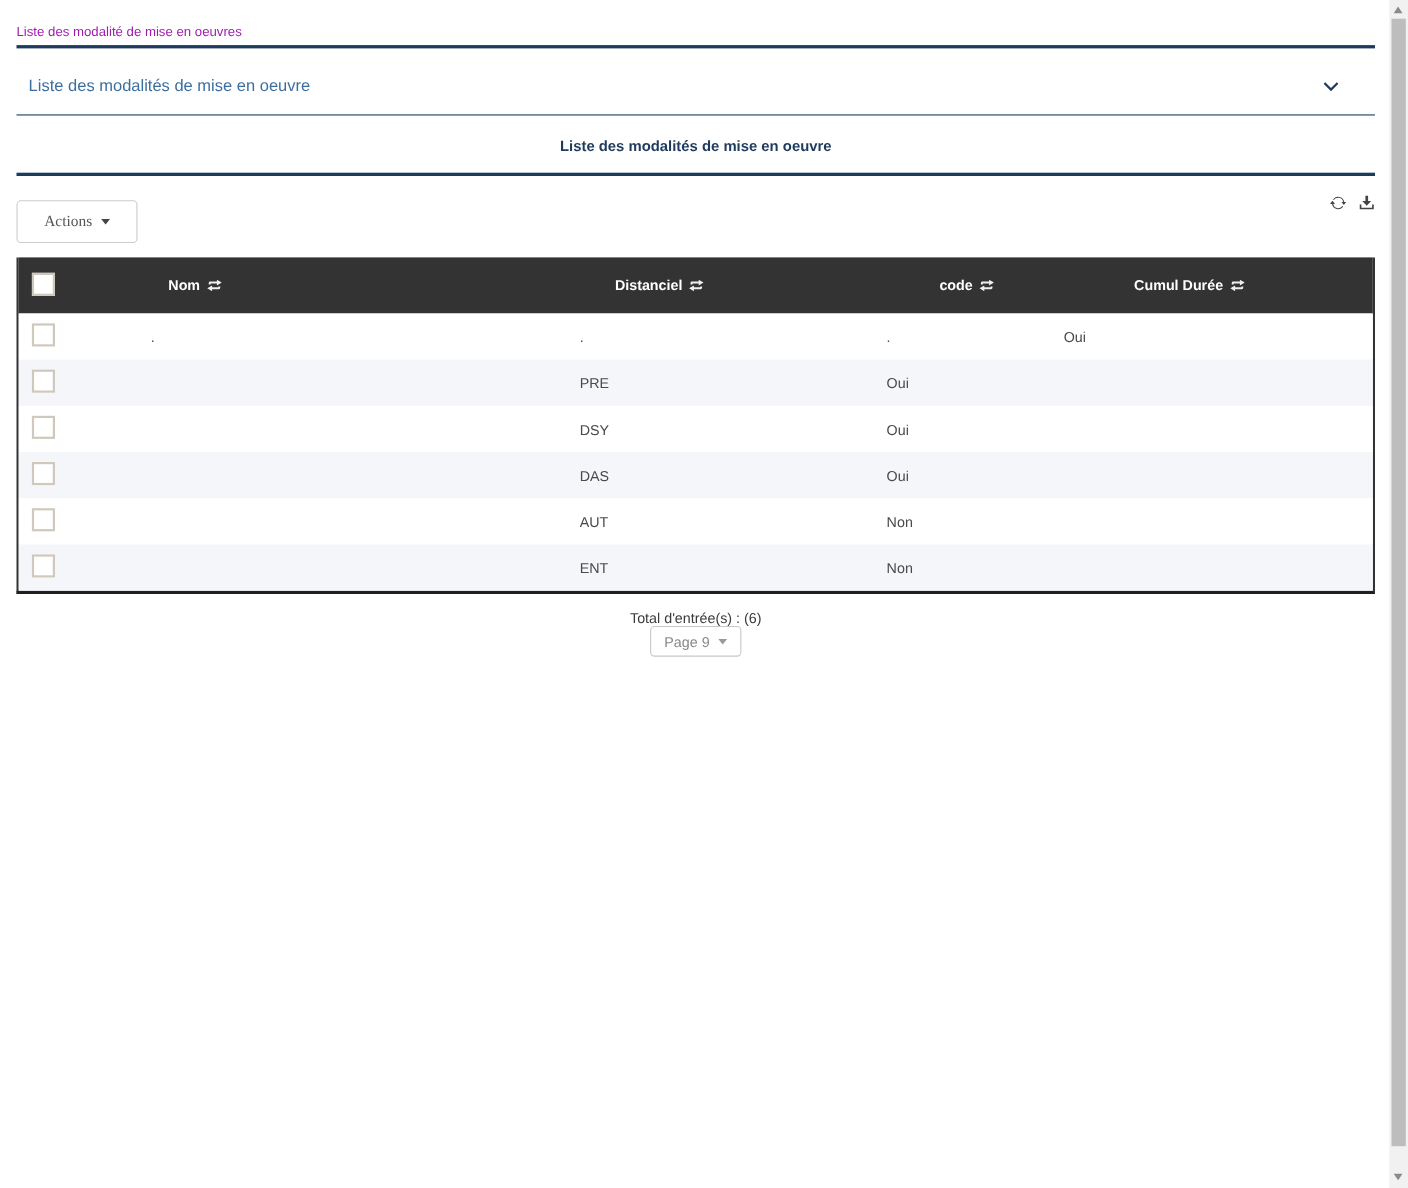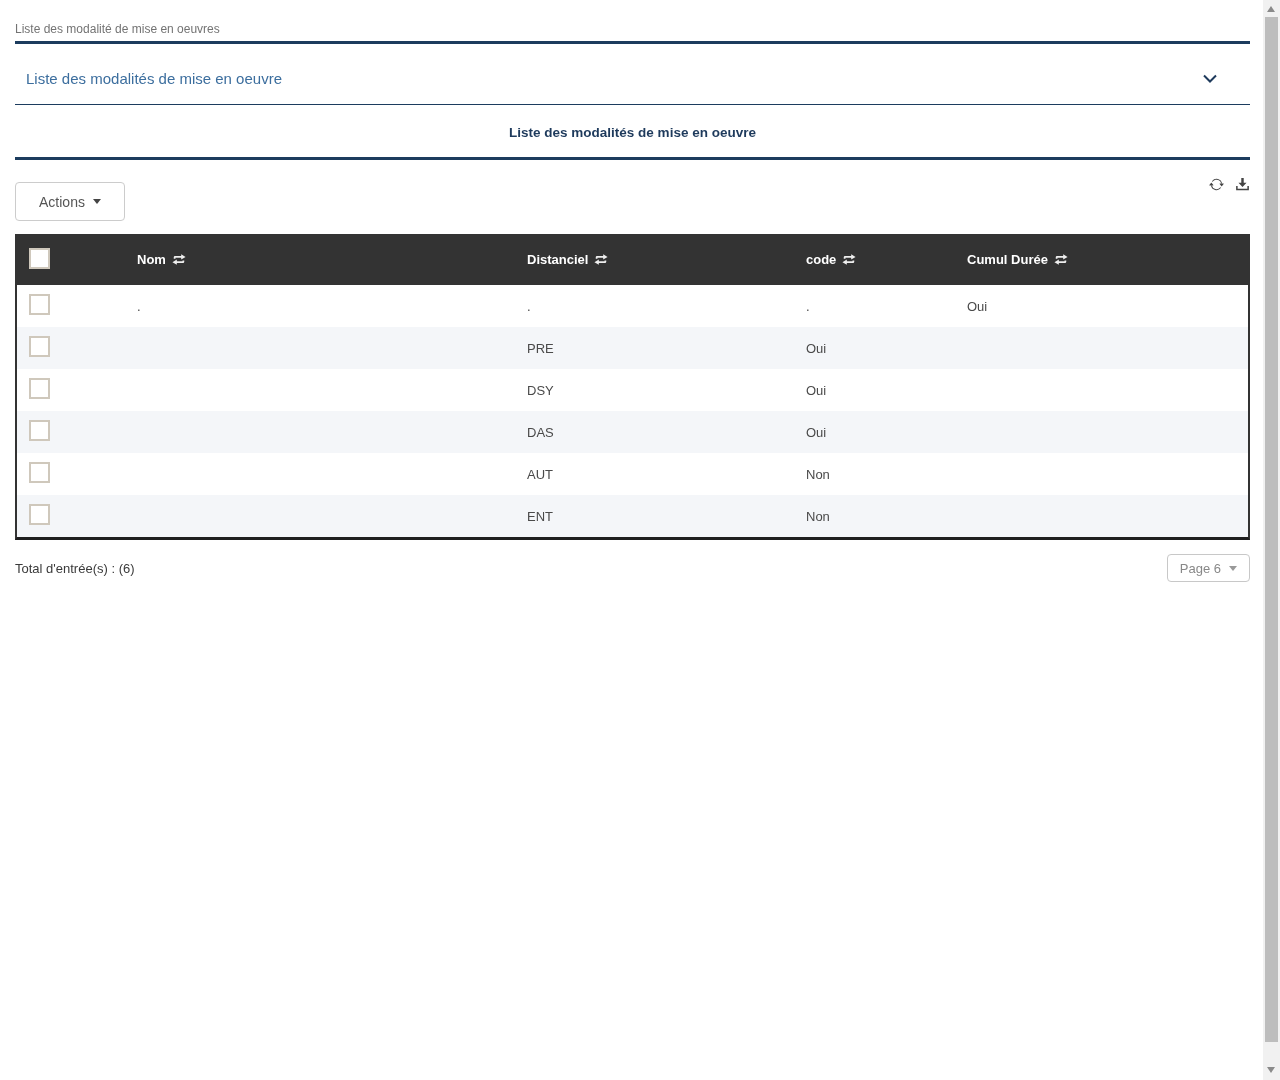--- a/index.html
+++ b/index.html
@@ -11,21 +11,21 @@
     overflow: hidden;
     color: #3a3a3a;
   }
   .content { position: absolute; left: 15px; top: 0; width: 1235px; }
 
   
   .breadcrumb-bar {
     padding: 22px 0 5px 0;
     border-bottom: 3px solid #1c3c5e;
     font-size: 12px;
-    color: #737373;
+    color: #a21caf;
   }
 
   
   .panel-header {
     display: flex; justify-content: space-between; align-items: center;
     padding: 26px 33px 17px 11px;
     border-bottom: 1px solid #1c3c5e;
     cursor: pointer;
   }
   .panel-header .title { font-size: 15px; color: #3c6e9e; }
@@ -40,47 +40,47 @@
     padding: 20px 0 17px 0;
     border-bottom: 3px solid #1c3c5e;
   }
 
   
   .toolbar { position: relative; margin-top: 22px; height: 39px; }
   .actions-btn {
     height: 39px; min-width: 110px;
     background: #fff;
     border: 1px solid #cccccc; border-radius: 4px;
-    font-family: Liberation Sans, sans-serif;
+    font-family: Liberation Serif, serif;
     font-size: 14px; color: #555;
     display: inline-flex; align-items: center; justify-content: center; gap: 8px;
     padding: 0 4px; cursor: pointer;
   }
   .caret { width: 0; height: 0; border-left: 4px solid transparent;
     border-right: 4px solid transparent; border-top: 5px solid #444; display: inline-block; }
   .top-icons { position: absolute; right: 0; top: -5px; display: flex; gap: 11px; }
   .icon-btn { background: none; border: none; padding: 0; color: #444; cursor: pointer; line-height: 0; }
 
   
   .data-table { margin-top: 13px; border-left: 2px solid #333; border-right: 2px solid #333; border-bottom: 3px solid #1f1f1f; }
   .t-row { display: grid; grid-template-columns: 105px 390px 279px 161px 1fr; align-items: center; }
-  .t-head { background: #333333; color: #ffffff; height: 51px; font-weight: bold; font-size: 13px; }
+  .t-head { background: #333333; color: #ffffff; height: 51px; font-weight: bold; font-size: 13px; gap: 16px; }
   .t-head .cell { display: flex; align-items: center; gap: 6px; cursor: pointer; }
   .t-body .t-row { height: 42px; font-size: 13px; color: #4a4a4a; background: #ffffff; }
   .t-body .t-row:nth-child(even) { background: #f4f6f9; }
   .cell { padding-left: 15px; }
   .cb-cell { padding-left: 12px; }
   .checkbox {
     width: 21px; height: 21px; background: #ffffff;
     border: 2px solid #cfc8bc; display: inline-block; cursor: pointer;
   }
   .sort-svg { opacity: 0.92; }
 
   
-  .table-footer { margin-top: 14px; display: flex; justify-content: space-between; align-items: center; }
+  .table-footer { margin-top: 14px; display: flex; align-items: center; flex-direction: column; }
   .total-label { font-size: 13px; color: #3a3a3a; }
   .page-btn {
     background: #fff; border: 1px solid #c8c8c8; border-radius: 4px;
     font-family: "Liberation Sans", sans-serif;
     font-size: 13px; color: #888;
     height: 28px; padding: 0 12px;
     display: inline-flex; align-items: center; gap: 8px; cursor: pointer;
   }
   .page-btn .caret { border-top-color: #999; }
 
@@ -205,21 +205,21 @@
         <div class="cell"></div>
         <div class="cell">ENT</div>
         <div class="cell">Non</div>
       </div>
     </div>
   </div>
 
   <div class="table-footer">
     <span class="total-label">Total d'entrée(s) : (6)</span>
     <button class="page-btn">
-      <span>Page 6</span>
+      <span>Page 9</span>
       <span class="caret"></span>
     </button>
   </div>
 
 </div>
 
 <div class="scrollbar">
   <span class="scroll-up"></span>
   <span class="scroll-thumb"></span>
   <span class="scroll-down"></span>

